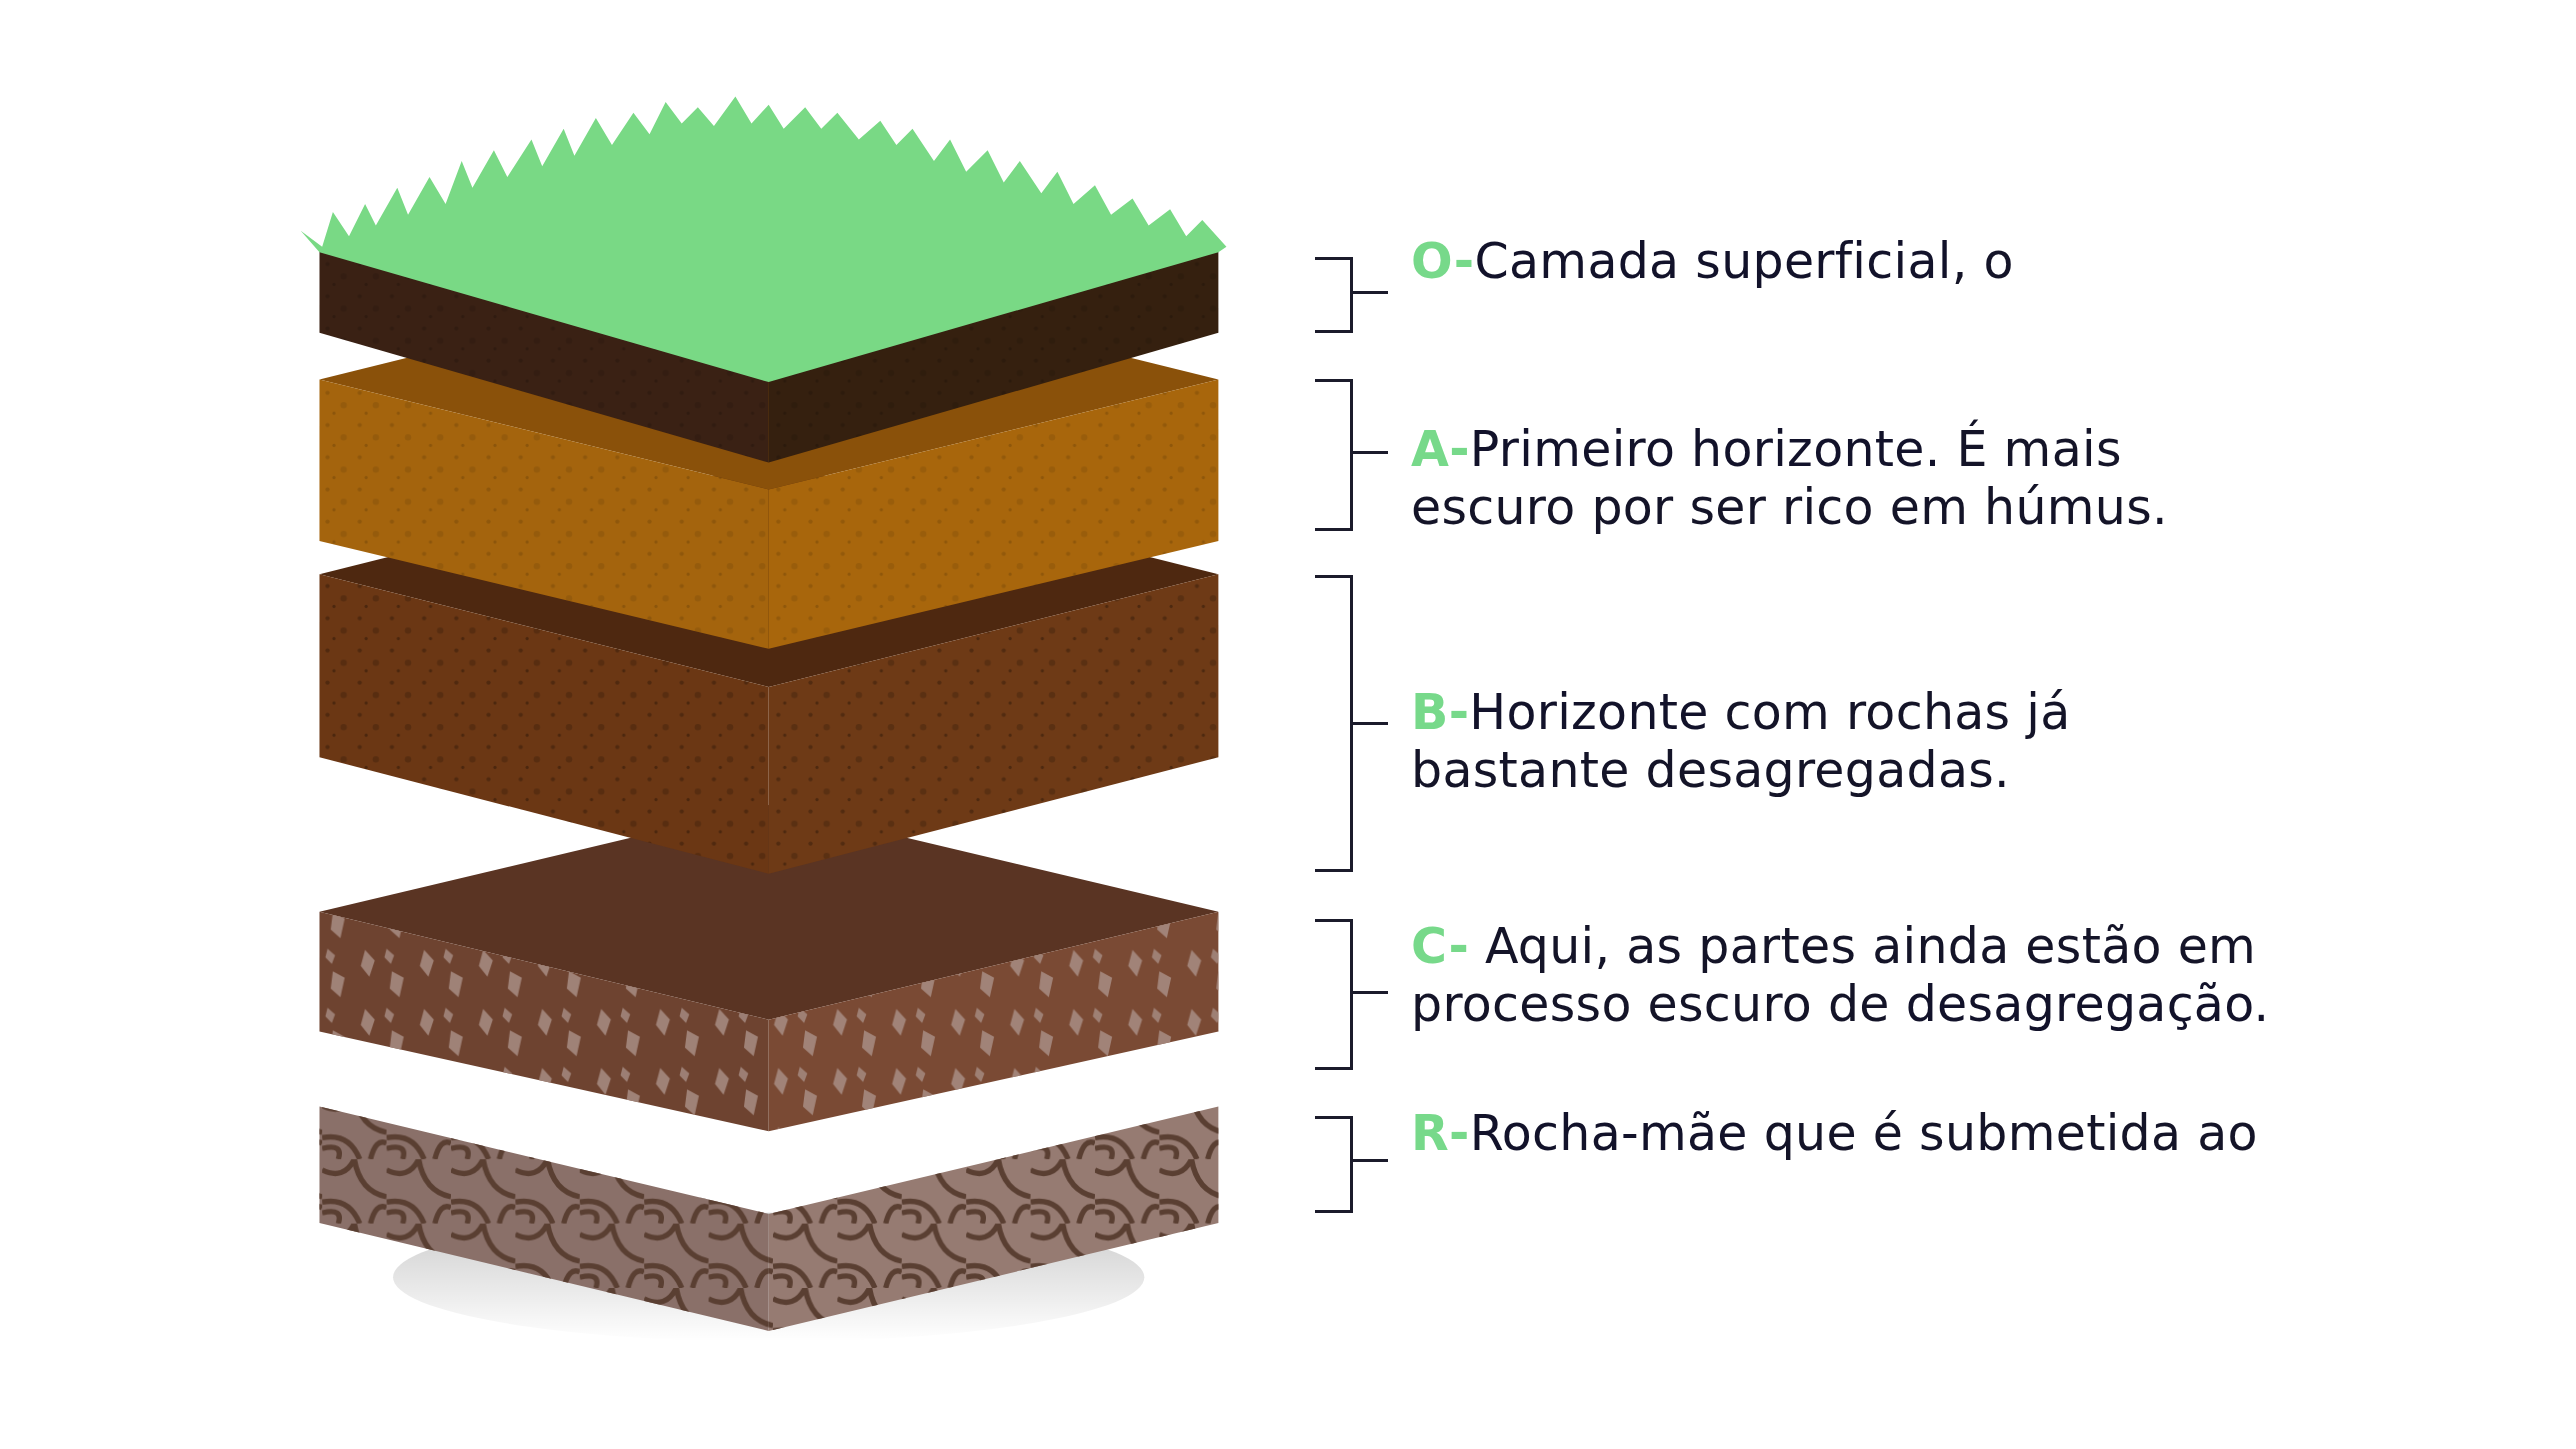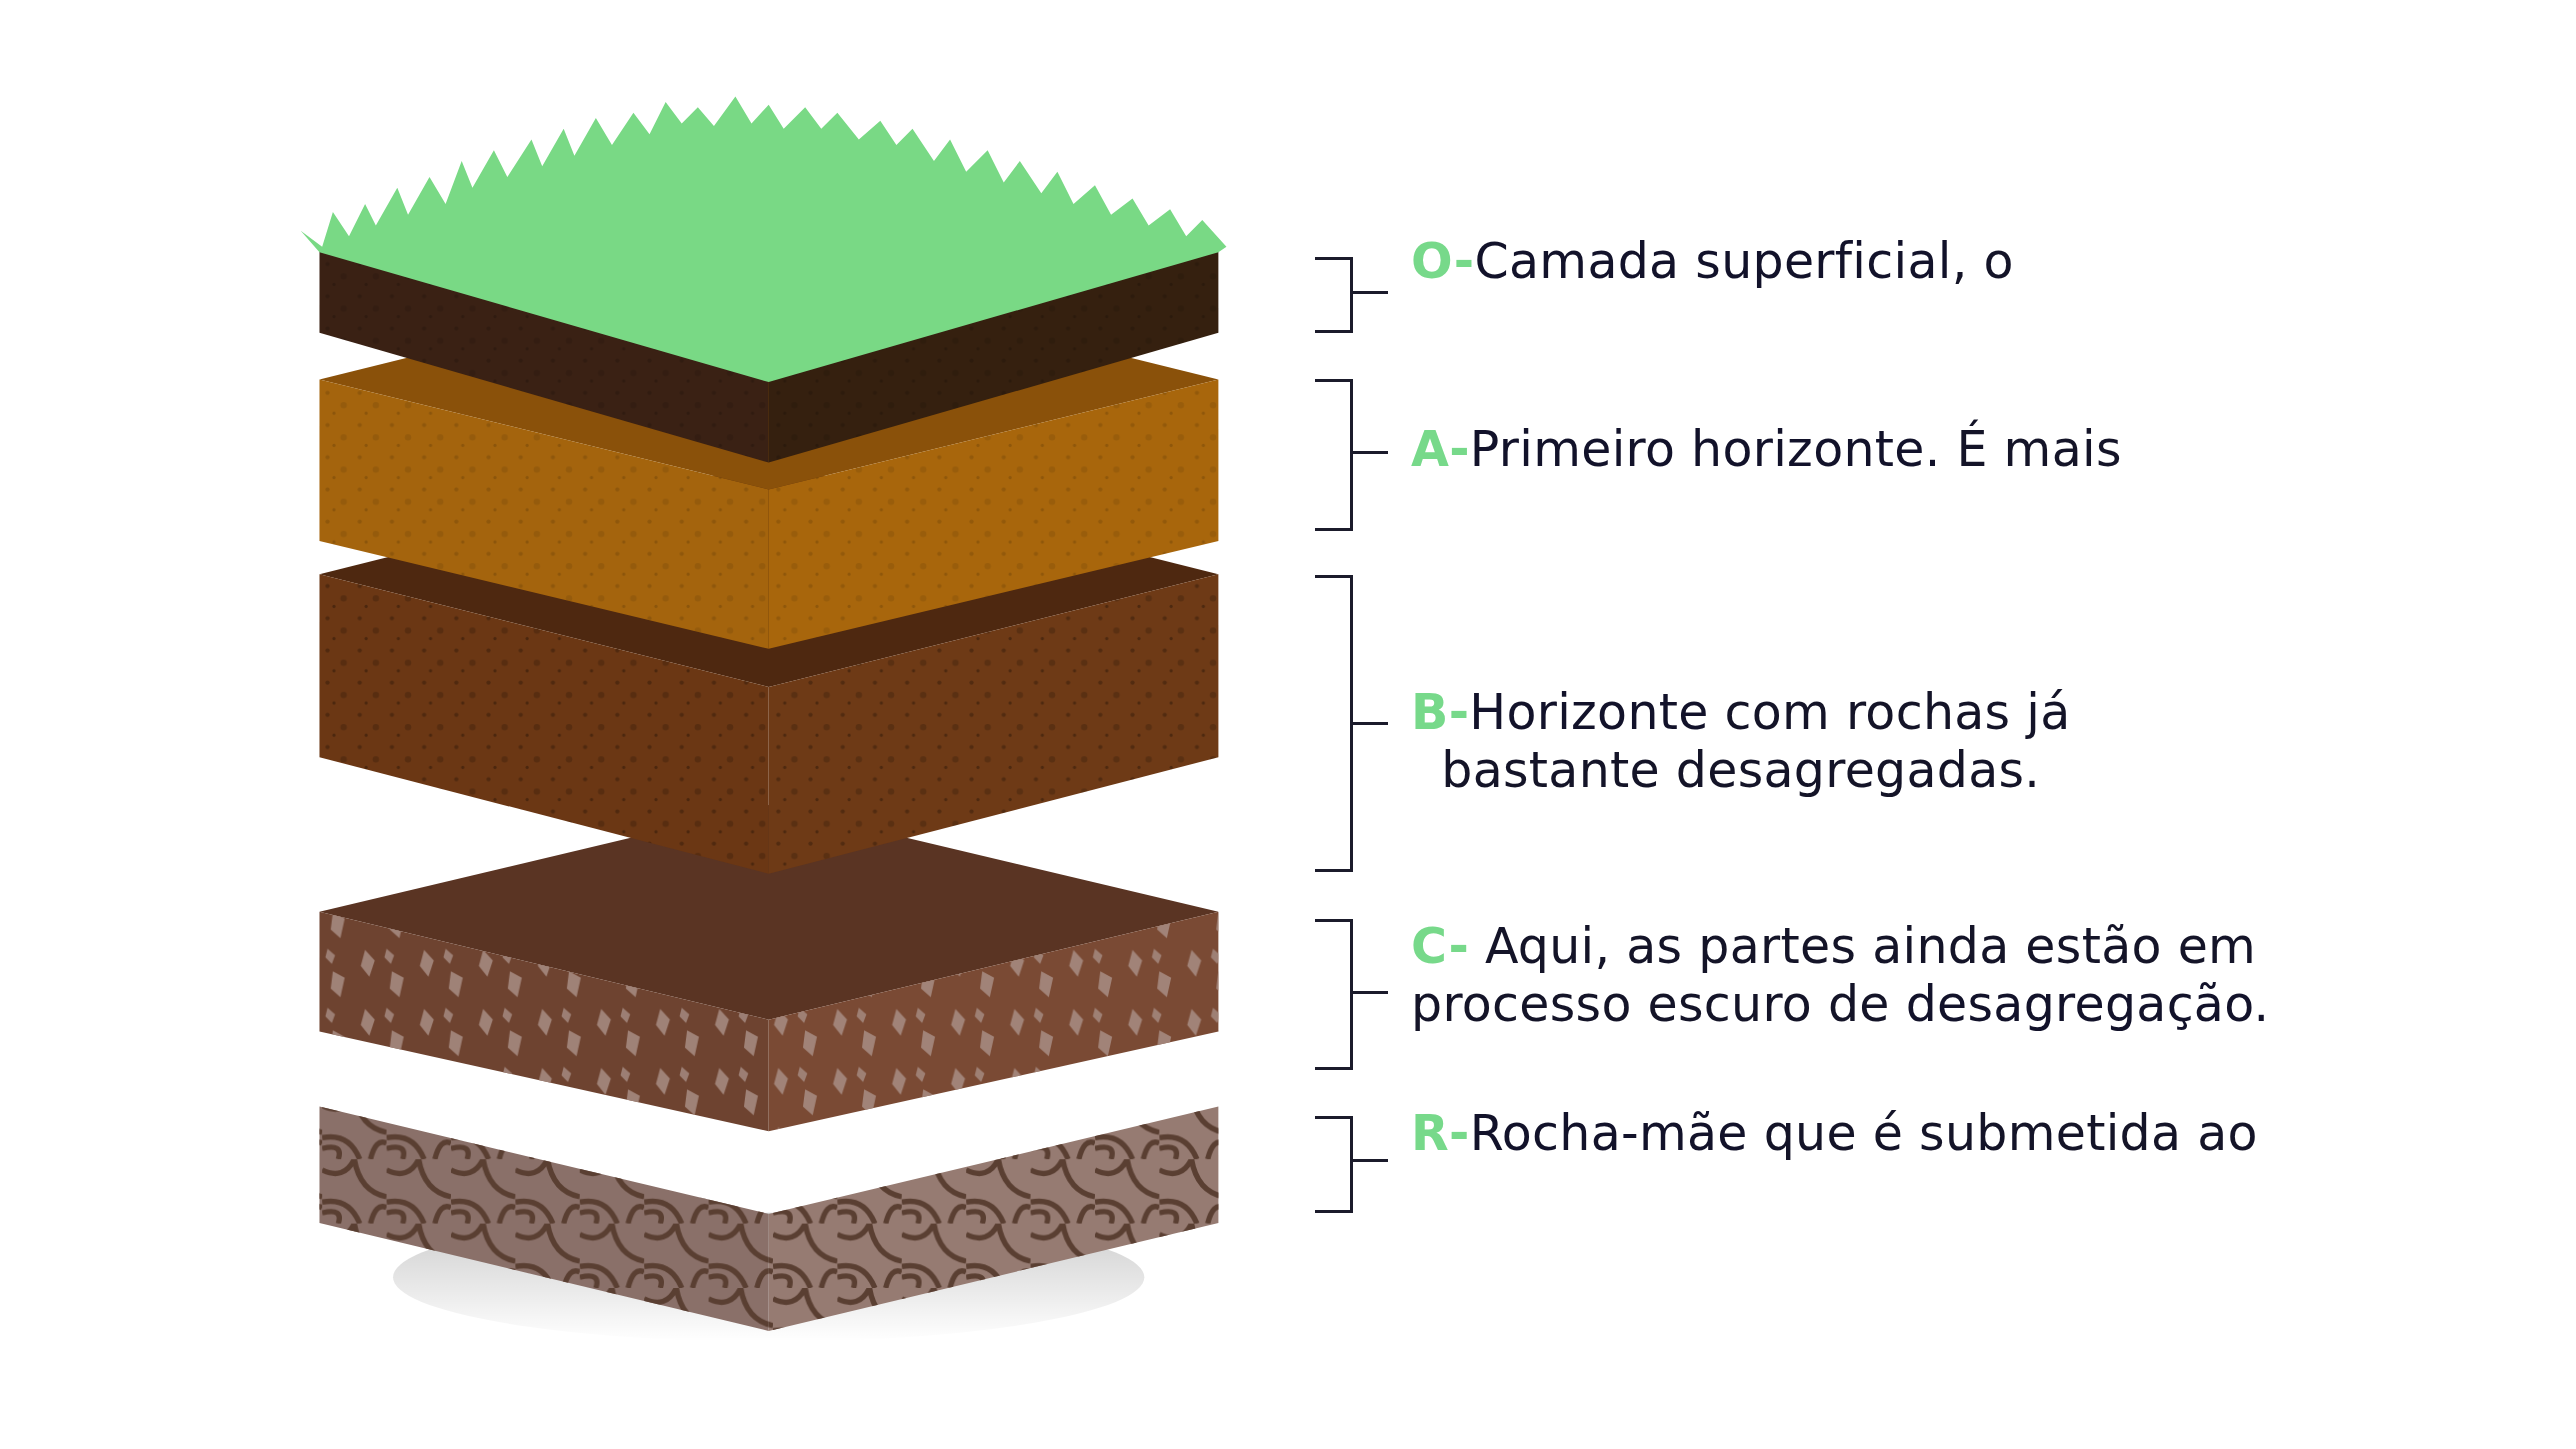--- a/index.html
+++ b/index.html
@@ -97,23 +97,24 @@
 
 <div class="bracket" style="left:1315px; top:1116px; height:91px;"></div>
 <div class="bracket-tick" style="left:1350px; top:1159px;"></div>
 
 <div class="label" style="top:233px;">
   <span class="code">O-</span><b>Camada superficial</b><span>, o</span><br>
 </div>
 
 <div class="label" style="top:421px;">
   <span class="code">A-</span><b>Primeiro horizonte.</b><span> É mais</span><br>
+  <span>escuro por ser rico em húmus.</span>
 </div>
 
-<div class="label" style="top:684px;text-align:center;">
+<div class="label" style="top:684px;">
   <span class="code">B-</span><b>Horizonte</b><span> com rochas já</span><br>
   <span>bastante desagregadas.</span>
 </div>
 
 <div class="label" style="top:918px;">
   <span class="code">C-</span><span> Aqui, as partes ainda estão em</span><br>
   <span>processo escuro de </span><b>desagregação.</b>
 </div>
 
 <div class="label" style="top:1105px;">

